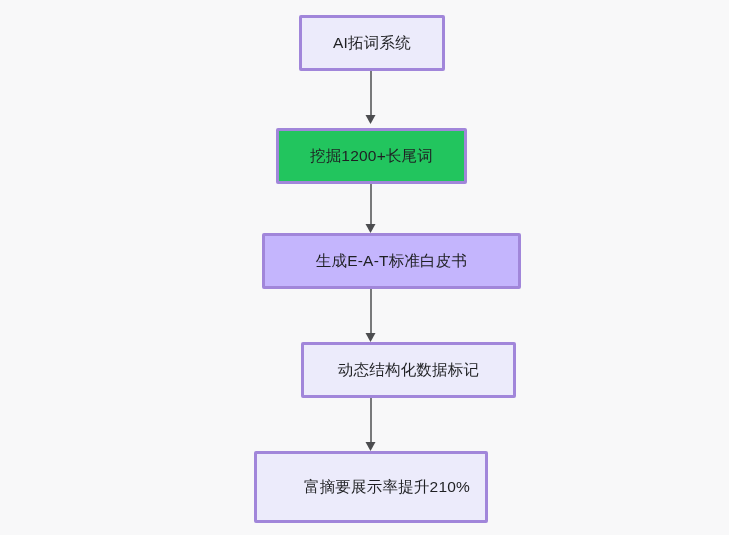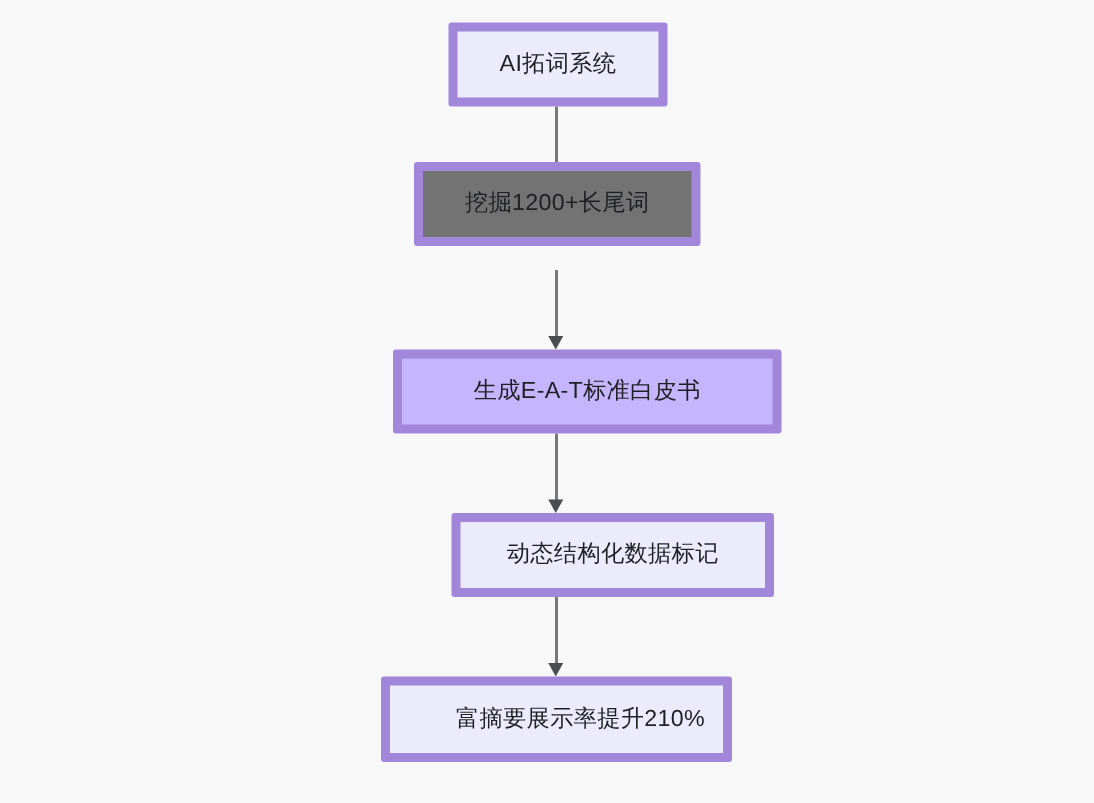--- a/index.html
+++ b/index.html
@@ -15,21 +15,21 @@
   }
   #flowchart {
     position: relative;
     width: 729px;
     height: 535px;
   }
   .node {
     position: absolute;
     box-sizing: border-box;
     background: #ecebfb;
-    border: 6px solid #a3a3a3;
+    border: 3px solid #a3a3a3;
     border-radius: 2px;
     display: flex;
     align-items: center;
     justify-content: center;
   }
   .node-label {
     color: #1f2023;
     font-size: 15.5px;
     line-height: 1;
     letter-spacing: 0.2px;
@@ -77,26 +77,26 @@
     <div class="edge-arrow" style="top: 44px; border-top-color: rgb(76, 77, 80);"></div>
   </div>
   <div class="edge" style="left: 371px; top: 398px; height: 53px;">
     <div class="edge-line" style="height: 45px; background: rgb(120, 121, 123);"></div>
     <div class="edge-arrow" style="top: 44px; border-top-color: rgb(76, 77, 80);"></div>
   </div>
 
   <div class="node" style="left: 299px; top: 15px; width: 146px; height: 56px; background: rgb(236, 235, 251); border-color: rgb(161, 134, 218);">
     <span class="node-label" style="color: rgb(31, 32, 35);">AI拓词系统</span>
   </div>
-  <div class="node" style="left: 276px; top: 108px; width: 191px; height: 56px; background: #737373; border-color: rgb(161, 134, 218);">
+  <div class="node" style="left: 276px; top: 128px; width: 191px; height: 56px; background: #22c55e; border-color: rgb(161, 134, 218);">
     <span class="node-label" style="color: rgb(31, 32, 35);">挖掘1200+长尾词</span>
   </div>
   <div class="node" style="left: 262px; top: 233px; width: 259px; height: 56px; background: #c4b5fd; border-color: rgb(161, 134, 218);">
     <span class="node-label" style="color: rgb(31, 32, 35);">生成E-A-T标准白皮书</span>
   </div>
   <div class="node" style="left: 264px; top: 342px; width: 215px; height: 56px; background: rgb(236, 235, 251); border-color: rgb(161, 134, 218); margin-left: 37px;">
     <span class="node-label" style="color: rgb(31, 32, 35);">动态结构化数据标记</span>
   </div>
-  <div class="node" style="left: 254px; top: 451px; width: 234px; height: 57px; background: rgb(236, 235, 251); border-color: rgb(161, 134, 218); padding-left: 32px;">
+  <div class="node" style="left: 254px; top: 451px; width: 234px; height: 72px; background: rgb(236, 235, 251); border-color: rgb(161, 134, 218); padding-left: 32px;">
     <span class="node-label" style="color: rgb(31, 32, 35);">富摘要展示率提升210%</span>
   </div>
 
 </div>
 
 </body></html>

